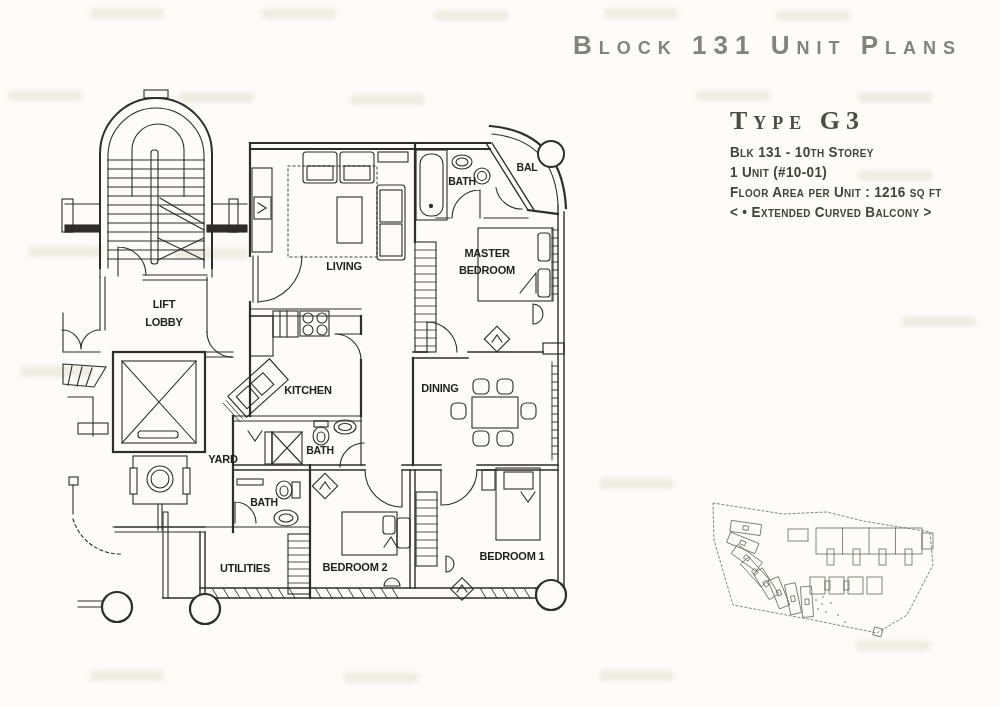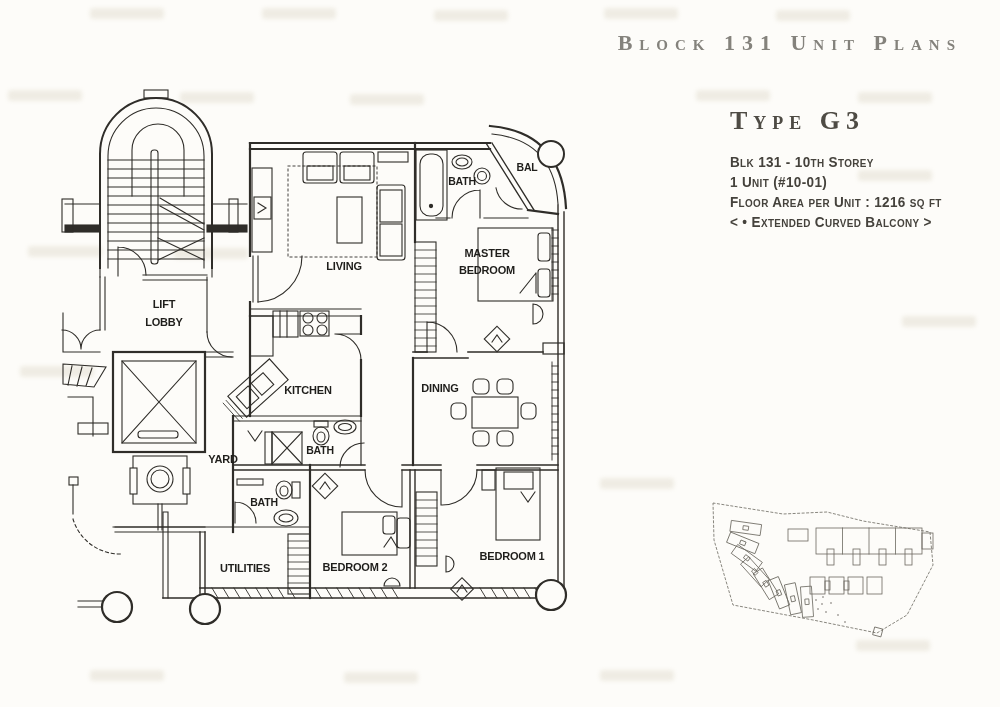--- a/index.html
+++ b/index.html
@@ -2,25 +2,25 @@
 <html><head>
 <meta charset="utf-8">
 <style>
   html,body{margin:0;padding:0;background:#e9e7e2;}
   .page{position:relative;width:1000px;height:707px;background:#fdfcf9;overflow:hidden;
         font-family:"Liberation Sans",sans-serif;}
   .wm{position:absolute;width:74px;height:11px;border-radius:3px;background:#c9c0a8;
       opacity:.26;filter:blur(2px);}
   .plan-svg{position:absolute;left:0;top:0;}
   .doc-title{position:absolute;top:30px;right:38px;
-      font-family:Liberation Serif, serif;font-variant:small-caps;
-      font-size:22px;letter-spacing:7px;color:#84827c;font-weight:600;white-space:nowrap;}
+      font-family:Liberation Sans, sans-serif;font-variant:small-caps;
+      font-size:26px;letter-spacing:7px;color:#84827c;font-weight:600;white-space:nowrap;}
   .info{position:absolute;left:730px;top:106px;color:#45423c;}
   .info .type{font-family:"Liberation Serif",serif;font-variant:small-caps;
-      font-size:26px;letter-spacing:6px;color:#4e4b44;font-weight:600;margin-bottom:16px;}
+      font-size:26px;letter-spacing:6px;color:#4e4b44;font-weight:600;margin-bottom:6px;}
   .info .line{font-variant:small-caps;font-weight:700;font-size:15px;line-height:20px;
       letter-spacing:.4px;transform:scaleX(.9);transform-origin:left;white-space:nowrap;}
   text{font-family:"Liberation Sans",sans-serif;font-weight:bold;fill:#1f1e1b;}
   .lbl{font-size:11px;text-anchor:middle;letter-spacing:-.2px;}
   .lbl-sm{font-size:10.5px;text-anchor:middle;letter-spacing:-.2px;}
 </style>
 </head>
 <body>
 
 <div class="page">

